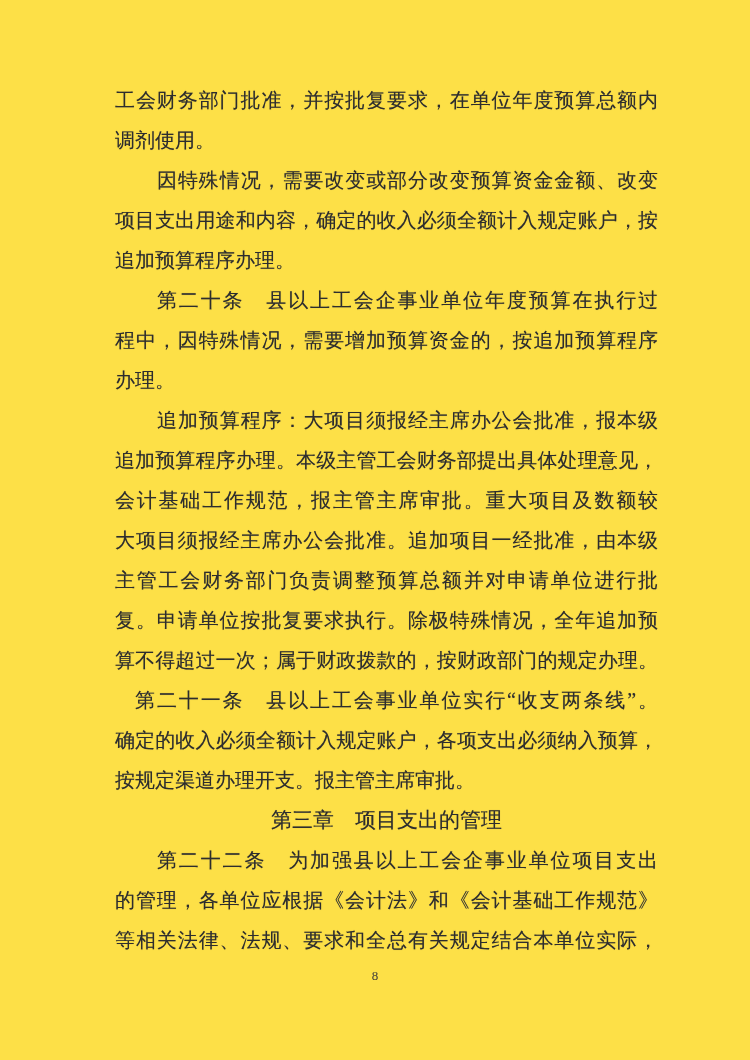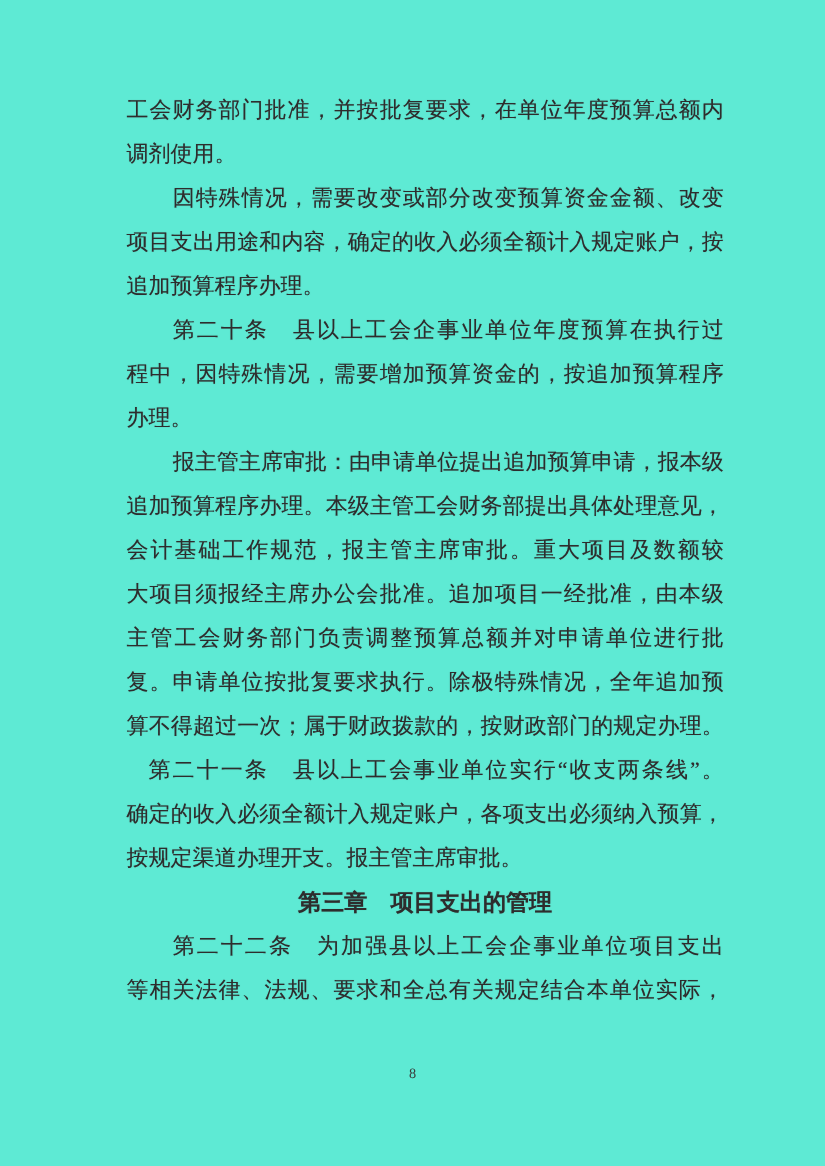--- a/index.html
+++ b/index.html
@@ -1,20 +1,20 @@
 <!DOCTYPE html>
 <html><head>
 <meta charset="utf-8">
 <style>
   html, body { margin: 0; padding: 0; }
   .page {
     position: relative;
     width: 750px;
     height: 1060px;
-    background: #5eead4;
+    background: #fde047;
     overflow: hidden;
     font-family: "Liberation Serif", "DejaVu Serif", serif;
   }
   .content {
     position: absolute;
     left: 115px;
     top: 80px;
     width: 543px;
     color: #2d2d2d;
   }
@@ -26,21 +26,21 @@
   }
   .line.fill {
     text-align: justify;
     text-align-last: justify;
   }
   .line.para { text-indent: 42px; }
   .line.half { text-indent: 20px; }
   .line.heading {
     text-align: center;
     text-align-last: center;
-    font-weight: bold;
+    font-weight: normal;
     font-size: 21px;
     text-indent: 0;
   }
   .page-number {
     position: absolute;
     left: 0;
     right: 0;
     top: 968px;
     text-align: center;
     font-size: 13px;
@@ -53,28 +53,29 @@
 <div class="page">
   <div class="content">
       <div class="line fill">工会财务部门批准，并按批复要求，在单位年度预算总额内</div>
       <div class="line">调剂使用。</div>
       <div class="line para fill">因特殊情况，需要改变或部分改变预算资金金额、改变</div>
       <div class="line fill">项目支出用途和内容，确定的收入必须全额计入规定账户，按</div>
       <div class="line">追加预算程序办理。</div>
       <div class="line para fill">第二十条　县以上工会企事业单位年度预算在执行过</div>
       <div class="line fill">程中，因特殊情况，需要增加预算资金的，按追加预算程序</div>
       <div class="line">办理。</div>
-      <div class="line para fill">报主管主席审批：由申请单位提出追加预算申请，报本级</div>
+      <div class="line para fill">追加预算程序：大项目须报经主席办公会批准，报本级</div>
       <div class="line fill">追加预算程序办理。本级主管工会财务部提出具体处理意见，</div>
       <div class="line fill">会计基础工作规范，报主管主席审批。重大项目及数额较</div>
       <div class="line fill">大项目须报经主席办公会批准。追加项目一经批准，由本级</div>
       <div class="line fill">主管工会财务部门负责调整预算总额并对申请单位进行批</div>
       <div class="line fill">复。申请单位按批复要求执行。除极特殊情况，全年追加预</div>
       <div class="line fill">算不得超过一次；属于财政拨款的，按财政部门的规定办理。</div>
       <div class="line half fill">第二十一条　县以上工会事业单位实行“收支两条线”。</div>
       <div class="line fill">确定的收入必须全额计入规定账户，各项支出必须纳入预算，</div>
       <div class="line">按规定渠道办理开支。报主管主席审批。</div>
       <div class="line heading">第三章　项目支出的管理</div>
       <div class="line para fill">第二十二条　为加强县以上工会企事业单位项目支出</div>
+      <div class="line fill">的管理，各单位应根据《会计法》和《会计基础工作规范》</div>
       <div class="line fill">等相关法律、法规、要求和全总有关规定结合本单位实际，</div>
     </div>
   <div class="page-number">8</div>
 </div>
 
 </body></html>

